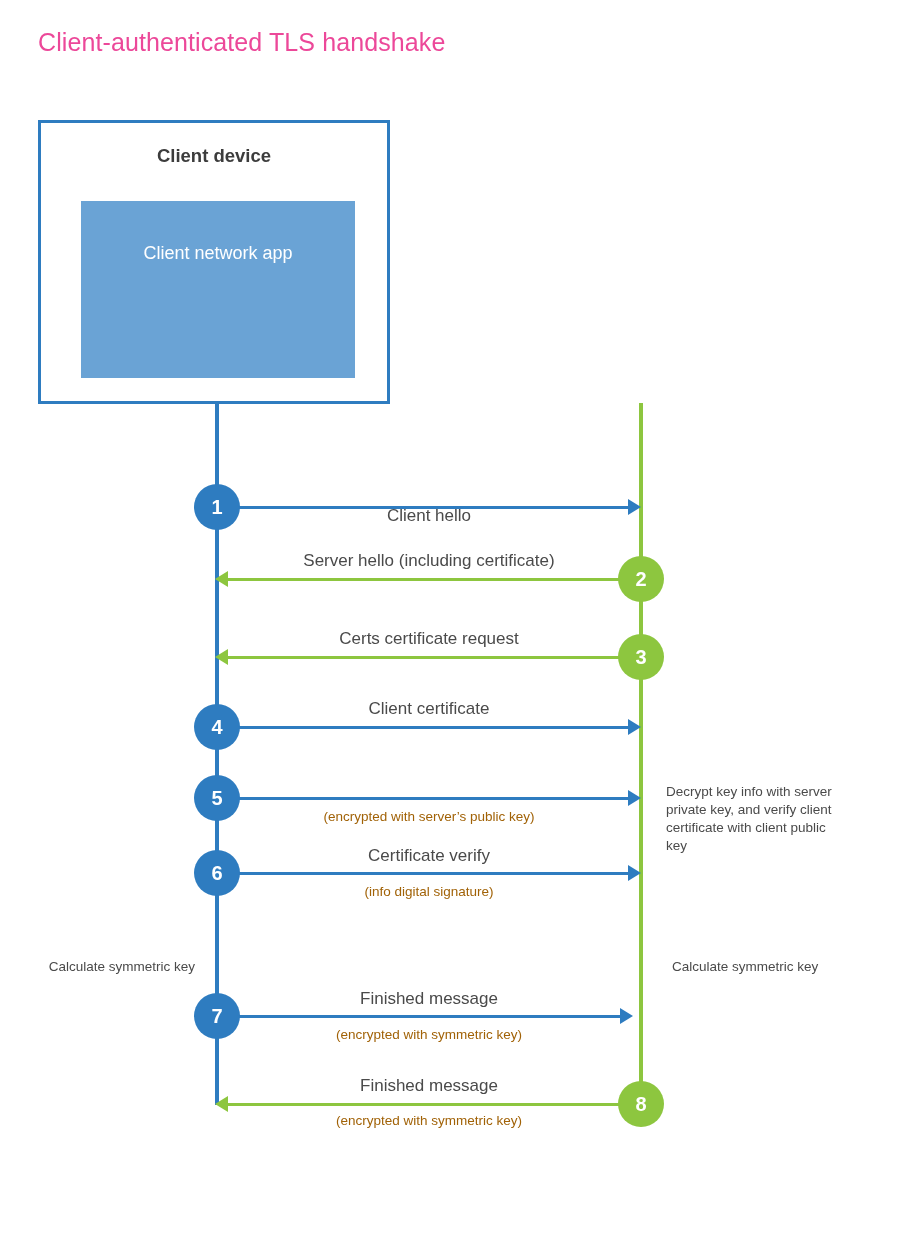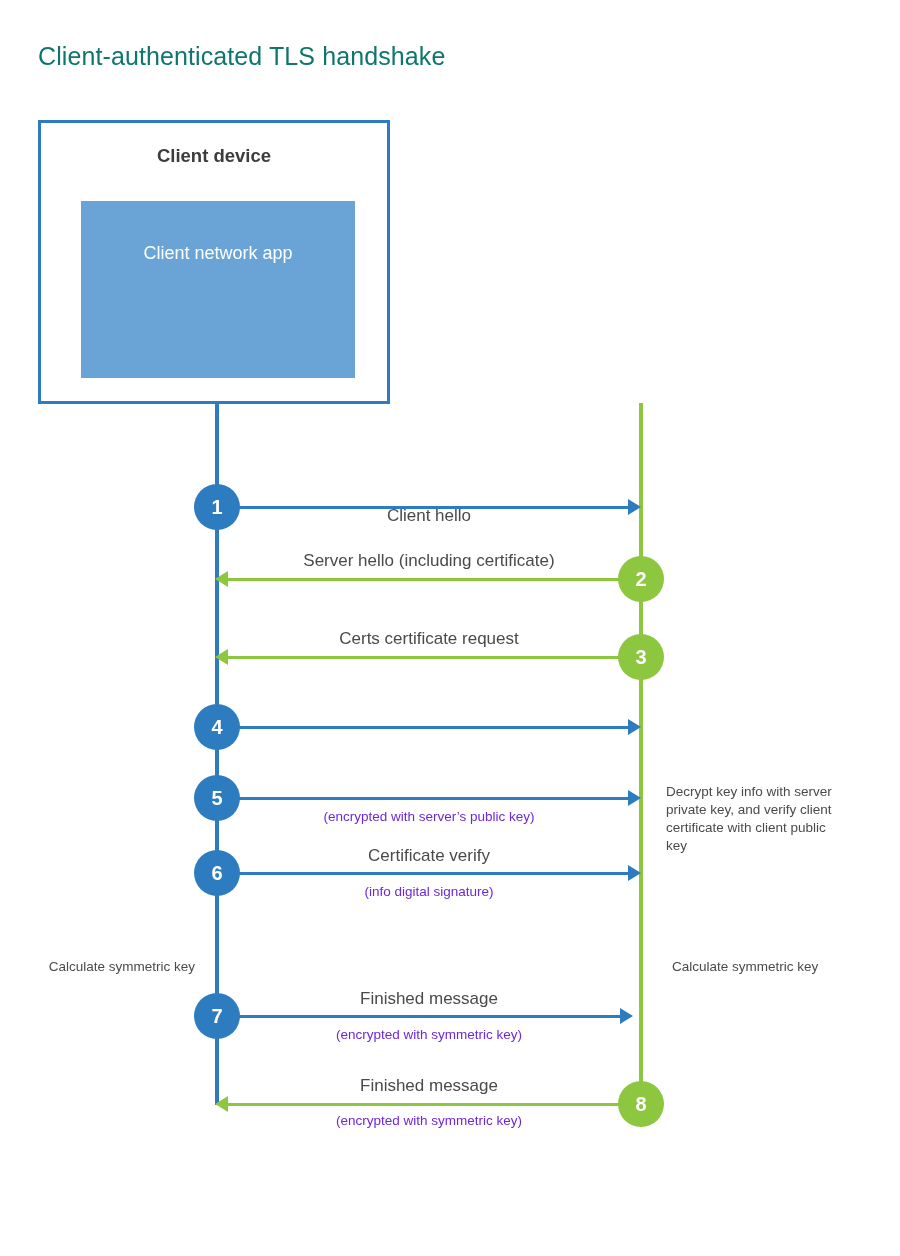--- a/index.html
+++ b/index.html
@@ -22,24 +22,23 @@
     width: 900px; height: 1256px;
   }
 
   
   .page-title {
     position: absolute;
     left: 38px;
     top: 28px;
     font-size: 25px;
     font-weight: 400;
-    color: #0f766e;
+    color: #ec4899;
     letter-spacing: 0.1px;
     white-space: nowrap;
-    margin-top: 14px;
   }
 
   
   .actor-box {
     position: absolute;
     background: #ffffff;
     box-sizing: border-box;
   }
   .actor-box.client {
     left: 38px;
@@ -160,21 +159,21 @@
     position: absolute;
     text-align: center;
     font-size: 17px;
     color: #4a4a4a;
     white-space: nowrap;
   }
   .msg-sublabel {
     position: absolute;
     text-align: center;
     font-size: 13.5px;
-    color: #6d28d9;
+    color: #a16207;
     white-space: nowrap;
   }
   .side-note {
     position: absolute;
     font-size: 13.5px;
     line-height: 18px;
     color: #4a4a4a;
     margin-top: 22px;
   }
   .side-note.right-align { text-align: right; }
@@ -206,20 +205,21 @@
   <div class="msg-label" style="left:217px; top:551px; width:424px;">Server hello (including certificate)</div>
   <div class="step-circle green" style="left:618px; top:556px;">2</div>
 
   <div class="msg-line green" style="left:228px; top:656px; width:413px;"></div>
   <div class="arrow-head left green" style="left:215px; top:649px;"></div>
   <div class="msg-label" style="left:217px; top:629px; width:424px;">Certs certificate request</div>
   <div class="step-circle green" style="left:618px; top:634px;">3</div>
 
   <div class="msg-line blue" style="left:217px; top:726px; width:416px;"></div>
   <div class="arrow-head right blue" style="left:628px; top:719px;"></div>
+  <div class="msg-label" style="left:217px; top:699px; width:424px;">Client certificate</div>
   <div class="step-circle blue" style="left:194px; top:704px;">4</div>
 
   <div class="msg-line blue" style="left:217px; top:797px; width:416px;"></div>
   <div class="arrow-head right blue" style="left:628px; top:790px;"></div>
   <div class="msg-sublabel" style="left:217px; top:809px; width:424px;">(encrypted with server’s public key)</div>
   <div class="step-circle blue" style="left:194px; top:775px;">5</div>
 
   <div class="msg-line blue" style="left:217px; top:872px; width:416px;"></div>
   <div class="arrow-head right blue" style="left:628px; top:865px;"></div>
   <div class="msg-label" style="left:217px; top:846px; width:424px;">Certificate verify</div>

